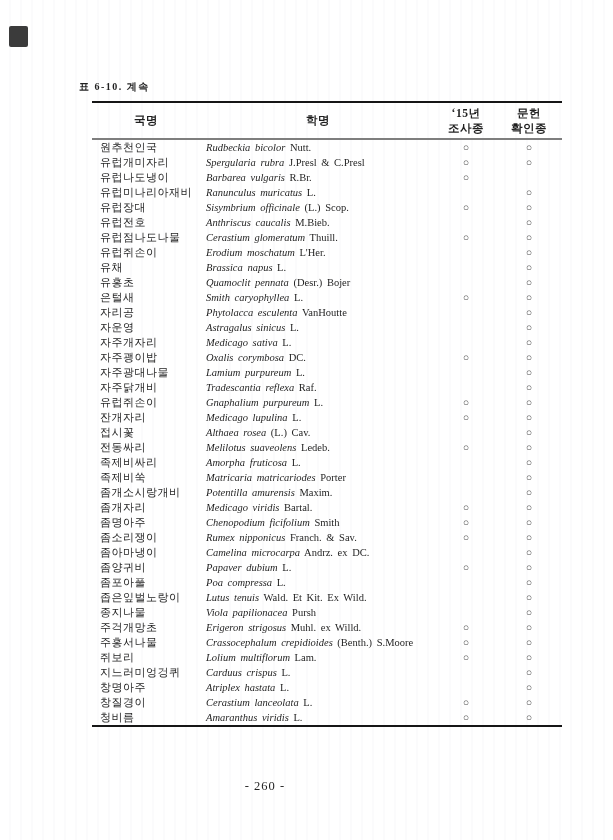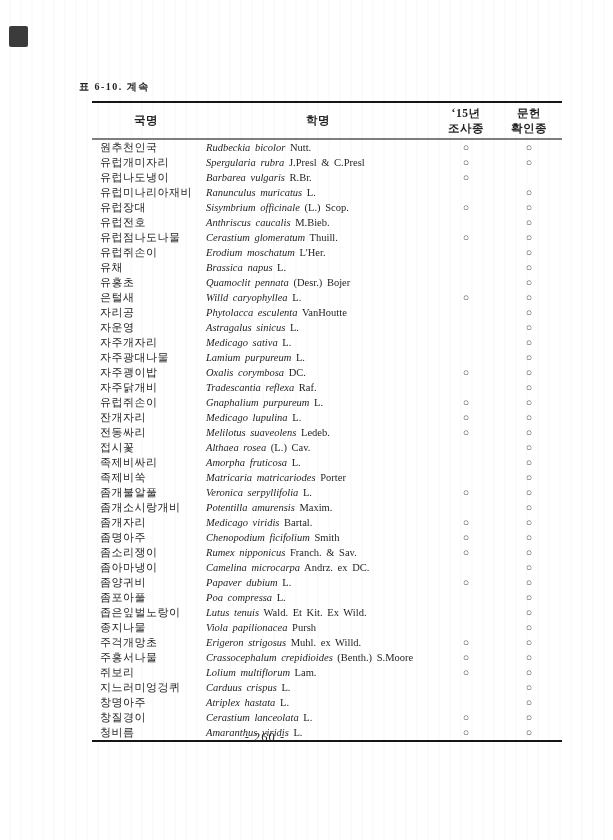--- a/index.html
+++ b/index.html
@@ -35,21 +35,21 @@
   tbody td {
     height:15px; line-height:15px; font-size:11px;
     white-space:nowrap; overflow:hidden; vertical-align:middle;
   }
   tbody tr:last-child td { border-bottom:2.5px solid #161616; }
   td.c-ko  { padding-left:8px; letter-spacing:0.5px;margin-top:12px; }
   td.c-sci { padding-left:6px; font-size:10.5px; word-spacing:2px; }
   td.c-sci i { font-style:italic; }
   td.c-mark { text-align:center; font-size:10.5px; color:#515151; }
   .pageno {
-    position:absolute; top:730px; left:0; width:530px;
+    position:absolute; top:779px; left:0; width:530px;
     text-align:center; font-size:12.5px; letter-spacing:1px;font-family:Liberation Serif, serif;
   }
 </style>
 </head>
 <body>
 
 <div class="corner-mark"></div>
 
 <div class="caption">표 6-10. 계속</div>
 
@@ -127,21 +127,21 @@
           <td class="c-mark">○</td>
         </tr>
         <tr>
           <td class="c-ko">유홍초</td>
           <td class="c-sci"><i>Quamoclit pennata</i><span> (Desr.) Bojer</span></td>
           <td class="c-mark"></td>
           <td class="c-mark">○</td>
         </tr>
         <tr>
           <td class="c-ko">은털새</td>
-          <td class="c-sci"><i>Willd caryophyllea</i><span> L.</span></td>
+          <td class="c-sci"><i>Smith caryophyllea</i><span> L.</span></td>
           <td class="c-mark">○</td>
           <td class="c-mark">○</td>
         </tr>
         <tr>
           <td class="c-ko">자리공</td>
           <td class="c-sci"><i>Phytolacca esculenta</i><span> VanHoutte</span></td>
           <td class="c-mark"></td>
           <td class="c-mark">○</td>
         </tr>
         <tr>
@@ -150,77 +150,71 @@
           <td class="c-mark"></td>
           <td class="c-mark">○</td>
         </tr>
         <tr>
           <td class="c-ko">자주개자리</td>
           <td class="c-sci"><i>Medicago sativa</i><span> L.</span></td>
           <td class="c-mark"></td>
           <td class="c-mark">○</td>
         </tr>
         <tr>
+          <td class="c-ko">자주괭이밥</td>
+          <td class="c-sci"><i>Oxalis corymbosa</i><span> DC.</span></td>
+          <td class="c-mark">○</td>
+          <td class="c-mark">○</td>
+        </tr>
+        <tr>
           <td class="c-ko">자주광대나물</td>
           <td class="c-sci"><i>Lamium purpureum</i><span> L.</span></td>
           <td class="c-mark"></td>
           <td class="c-mark">○</td>
         </tr>
         <tr>
-          <td class="c-ko">자주괭이밥</td>
-          <td class="c-sci"><i>Oxalis corymbosa</i><span> DC.</span></td>
-          <td class="c-mark">○</td>
-          <td class="c-mark">○</td>
-        </tr>
-        <tr>
           <td class="c-ko">자주닭개비</td>
           <td class="c-sci"><i>Tradescantia reflexa</i><span> Raf.</span></td>
           <td class="c-mark"></td>
           <td class="c-mark">○</td>
         </tr>
         <tr>
           <td class="c-ko">유럽쥐손이</td>
           <td class="c-sci"><i>Gnaphalium purpureum</i><span> L.</span></td>
           <td class="c-mark">○</td>
           <td class="c-mark">○</td>
         </tr>
         <tr>
           <td class="c-ko">잔개자리</td>
           <td class="c-sci"><i>Medicago lupulina</i><span> L.</span></td>
           <td class="c-mark">○</td>
           <td class="c-mark">○</td>
         </tr>
         <tr>
+          <td class="c-ko">접시꽃</td>
+          <td class="c-sci"><i>Althaea rosea</i><span> (L.) Cav.</span></td>
+          <td class="c-mark"></td>
+          <td class="c-mark">○</td>
+        </tr>
+        <tr>
           <td class="c-ko">전동싸리</td>
           <td class="c-sci"><i>Melilotus suaveolens</i><span> Ledeb.</span></td>
           <td class="c-mark">○</td>
           <td class="c-mark">○</td>
         </tr>
         <tr>
-          <td class="c-ko">접시꽃</td>
-          <td class="c-sci"><i>Althaea rosea</i><span> (L.) Cav.</span></td>
-          <td class="c-mark"></td>
-          <td class="c-mark">○</td>
-        </tr>
-        <tr>
           <td class="c-ko">족제비싸리</td>
           <td class="c-sci"><i>Amorpha fruticosa</i><span> L.</span></td>
           <td class="c-mark"></td>
           <td class="c-mark">○</td>
         </tr>
         <tr>
           <td class="c-ko">족제비쑥</td>
           <td class="c-sci"><i>Matricaria matricariodes</i><span> Porter</span></td>
           <td class="c-mark"></td>
-          <td class="c-mark">○</td>
-        </tr>
-        <tr>
-          <td class="c-ko">좀개불알풀</td>
-          <td class="c-sci"><i>Veronica serpyllifolia</i><span> L.</span></td>
-          <td class="c-mark">○</td>
           <td class="c-mark">○</td>
         </tr>
         <tr>
           <td class="c-ko">좀개소시랑개비</td>
           <td class="c-sci"><i>Potentilla amurensis</i><span> Maxim.</span></td>
           <td class="c-mark"></td>
           <td class="c-mark">○</td>
         </tr>
         <tr>
           <td class="c-ko">좀개자리</td>

